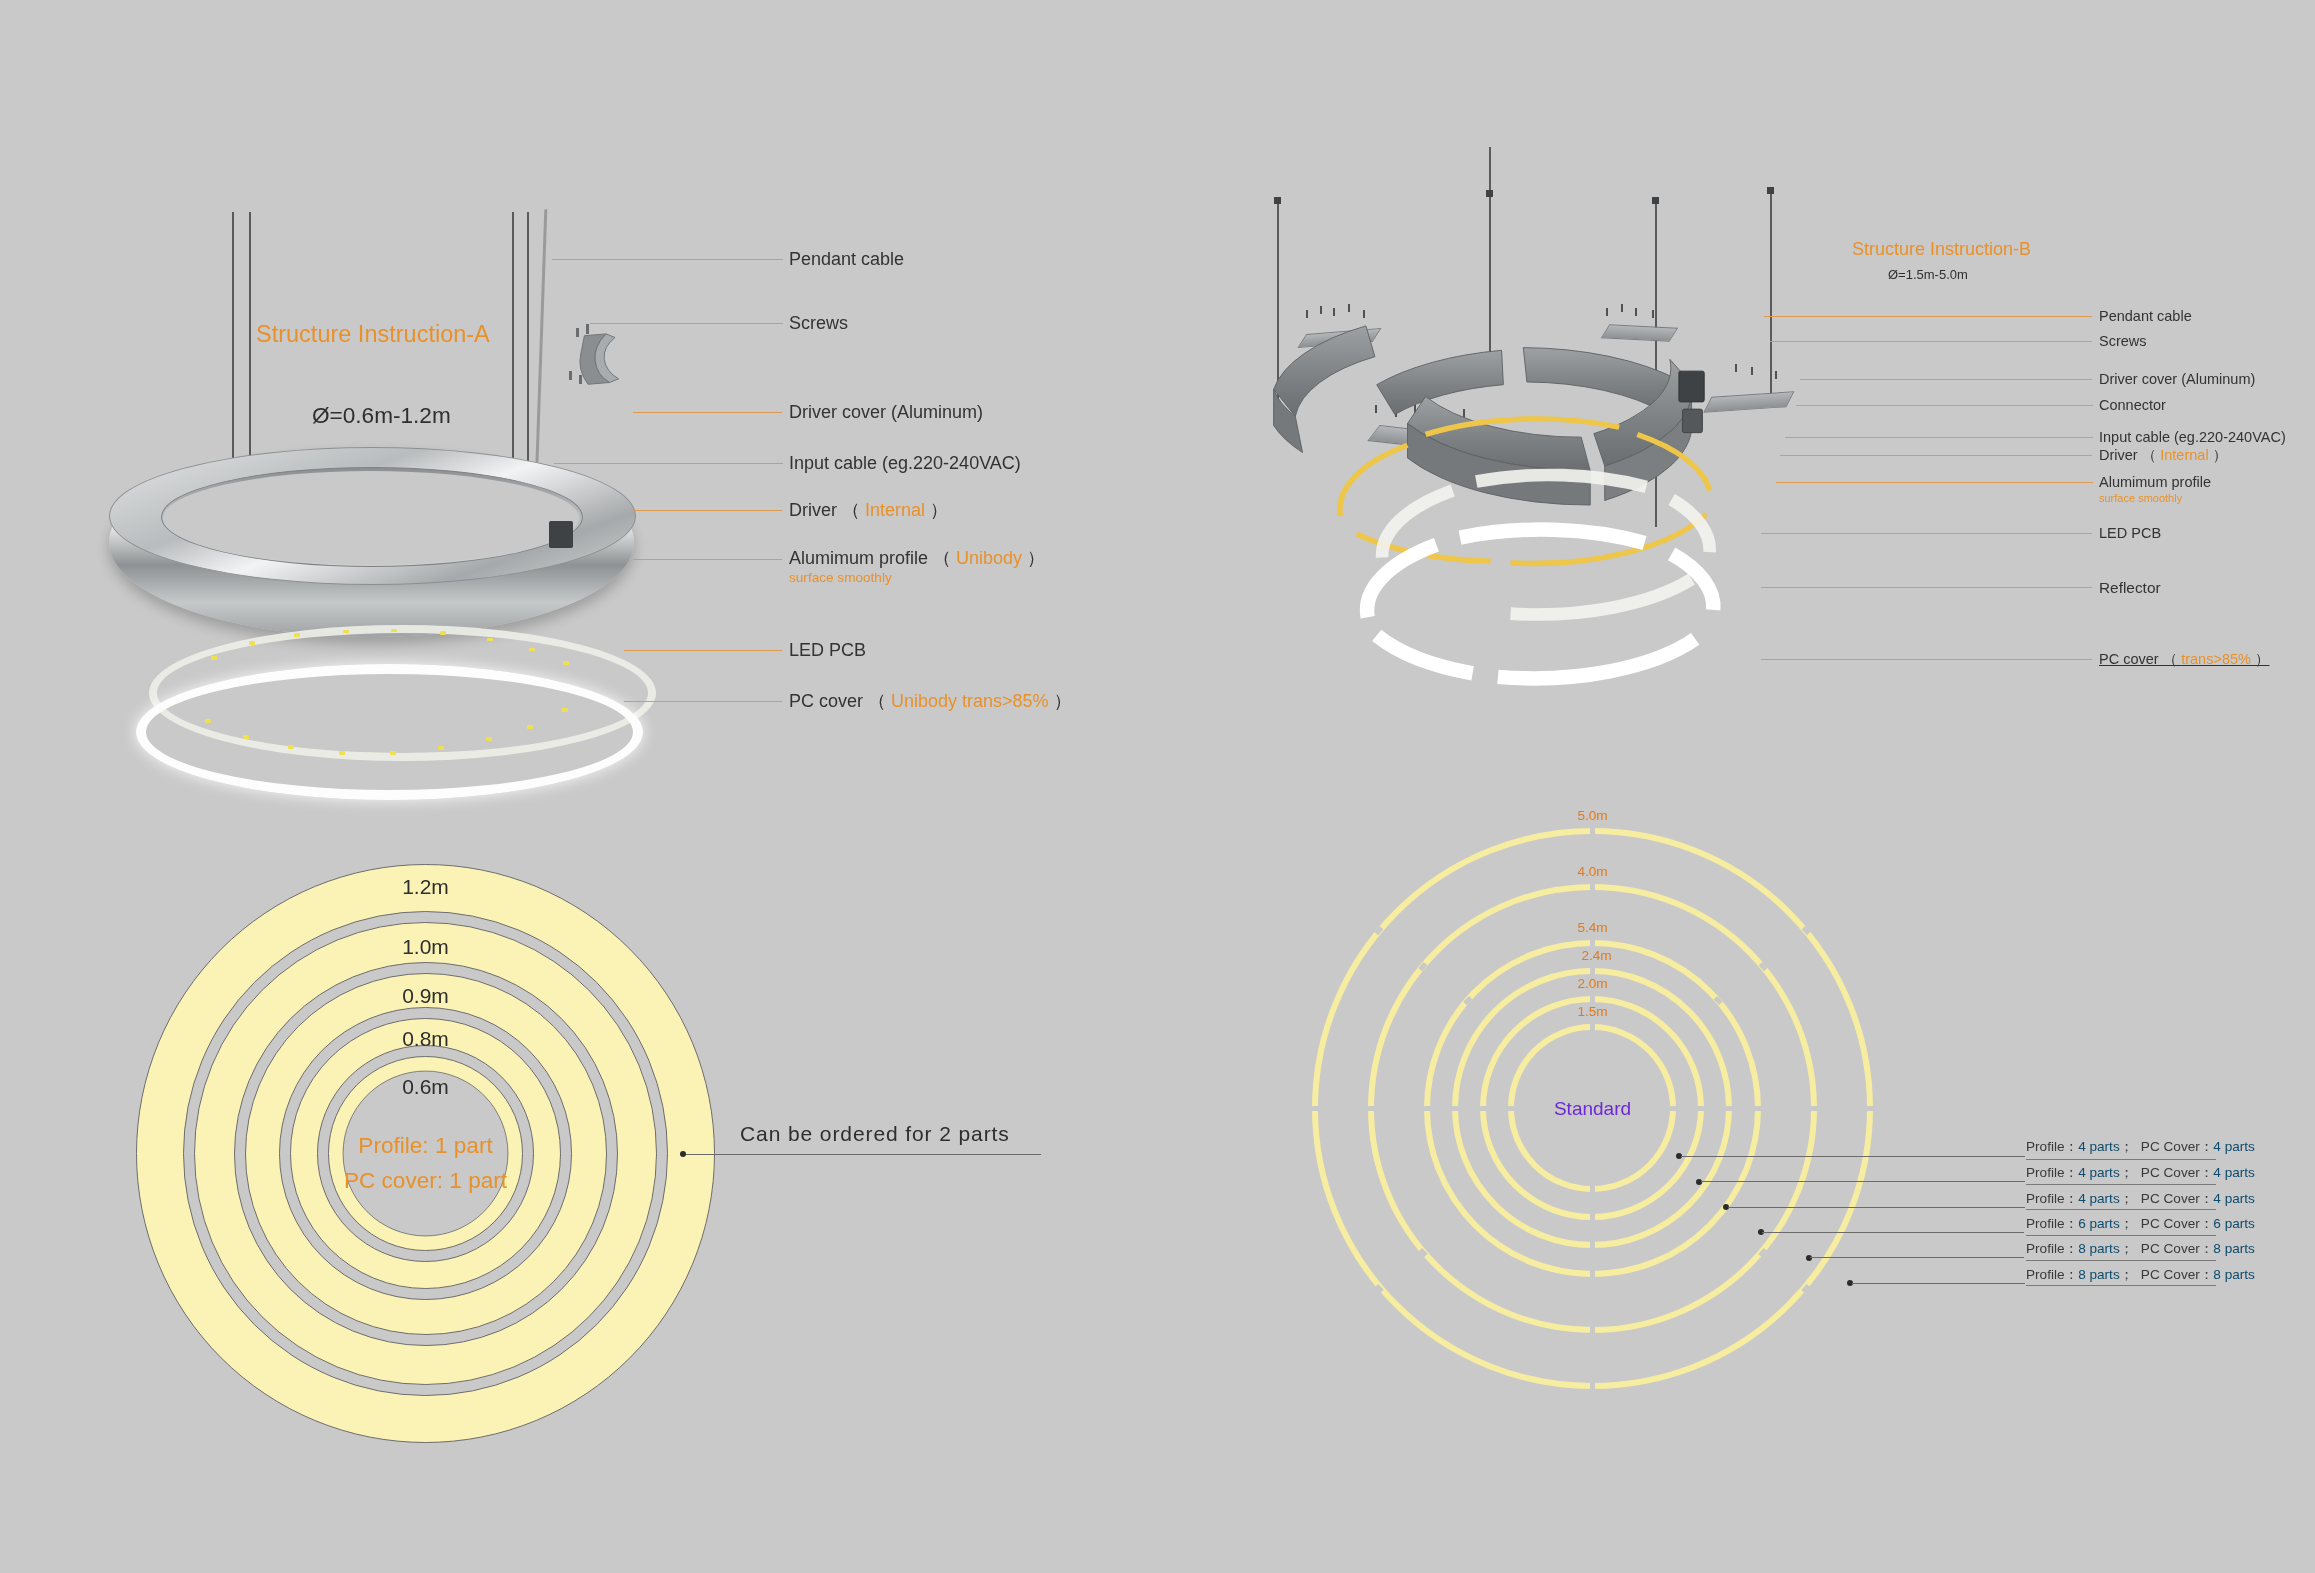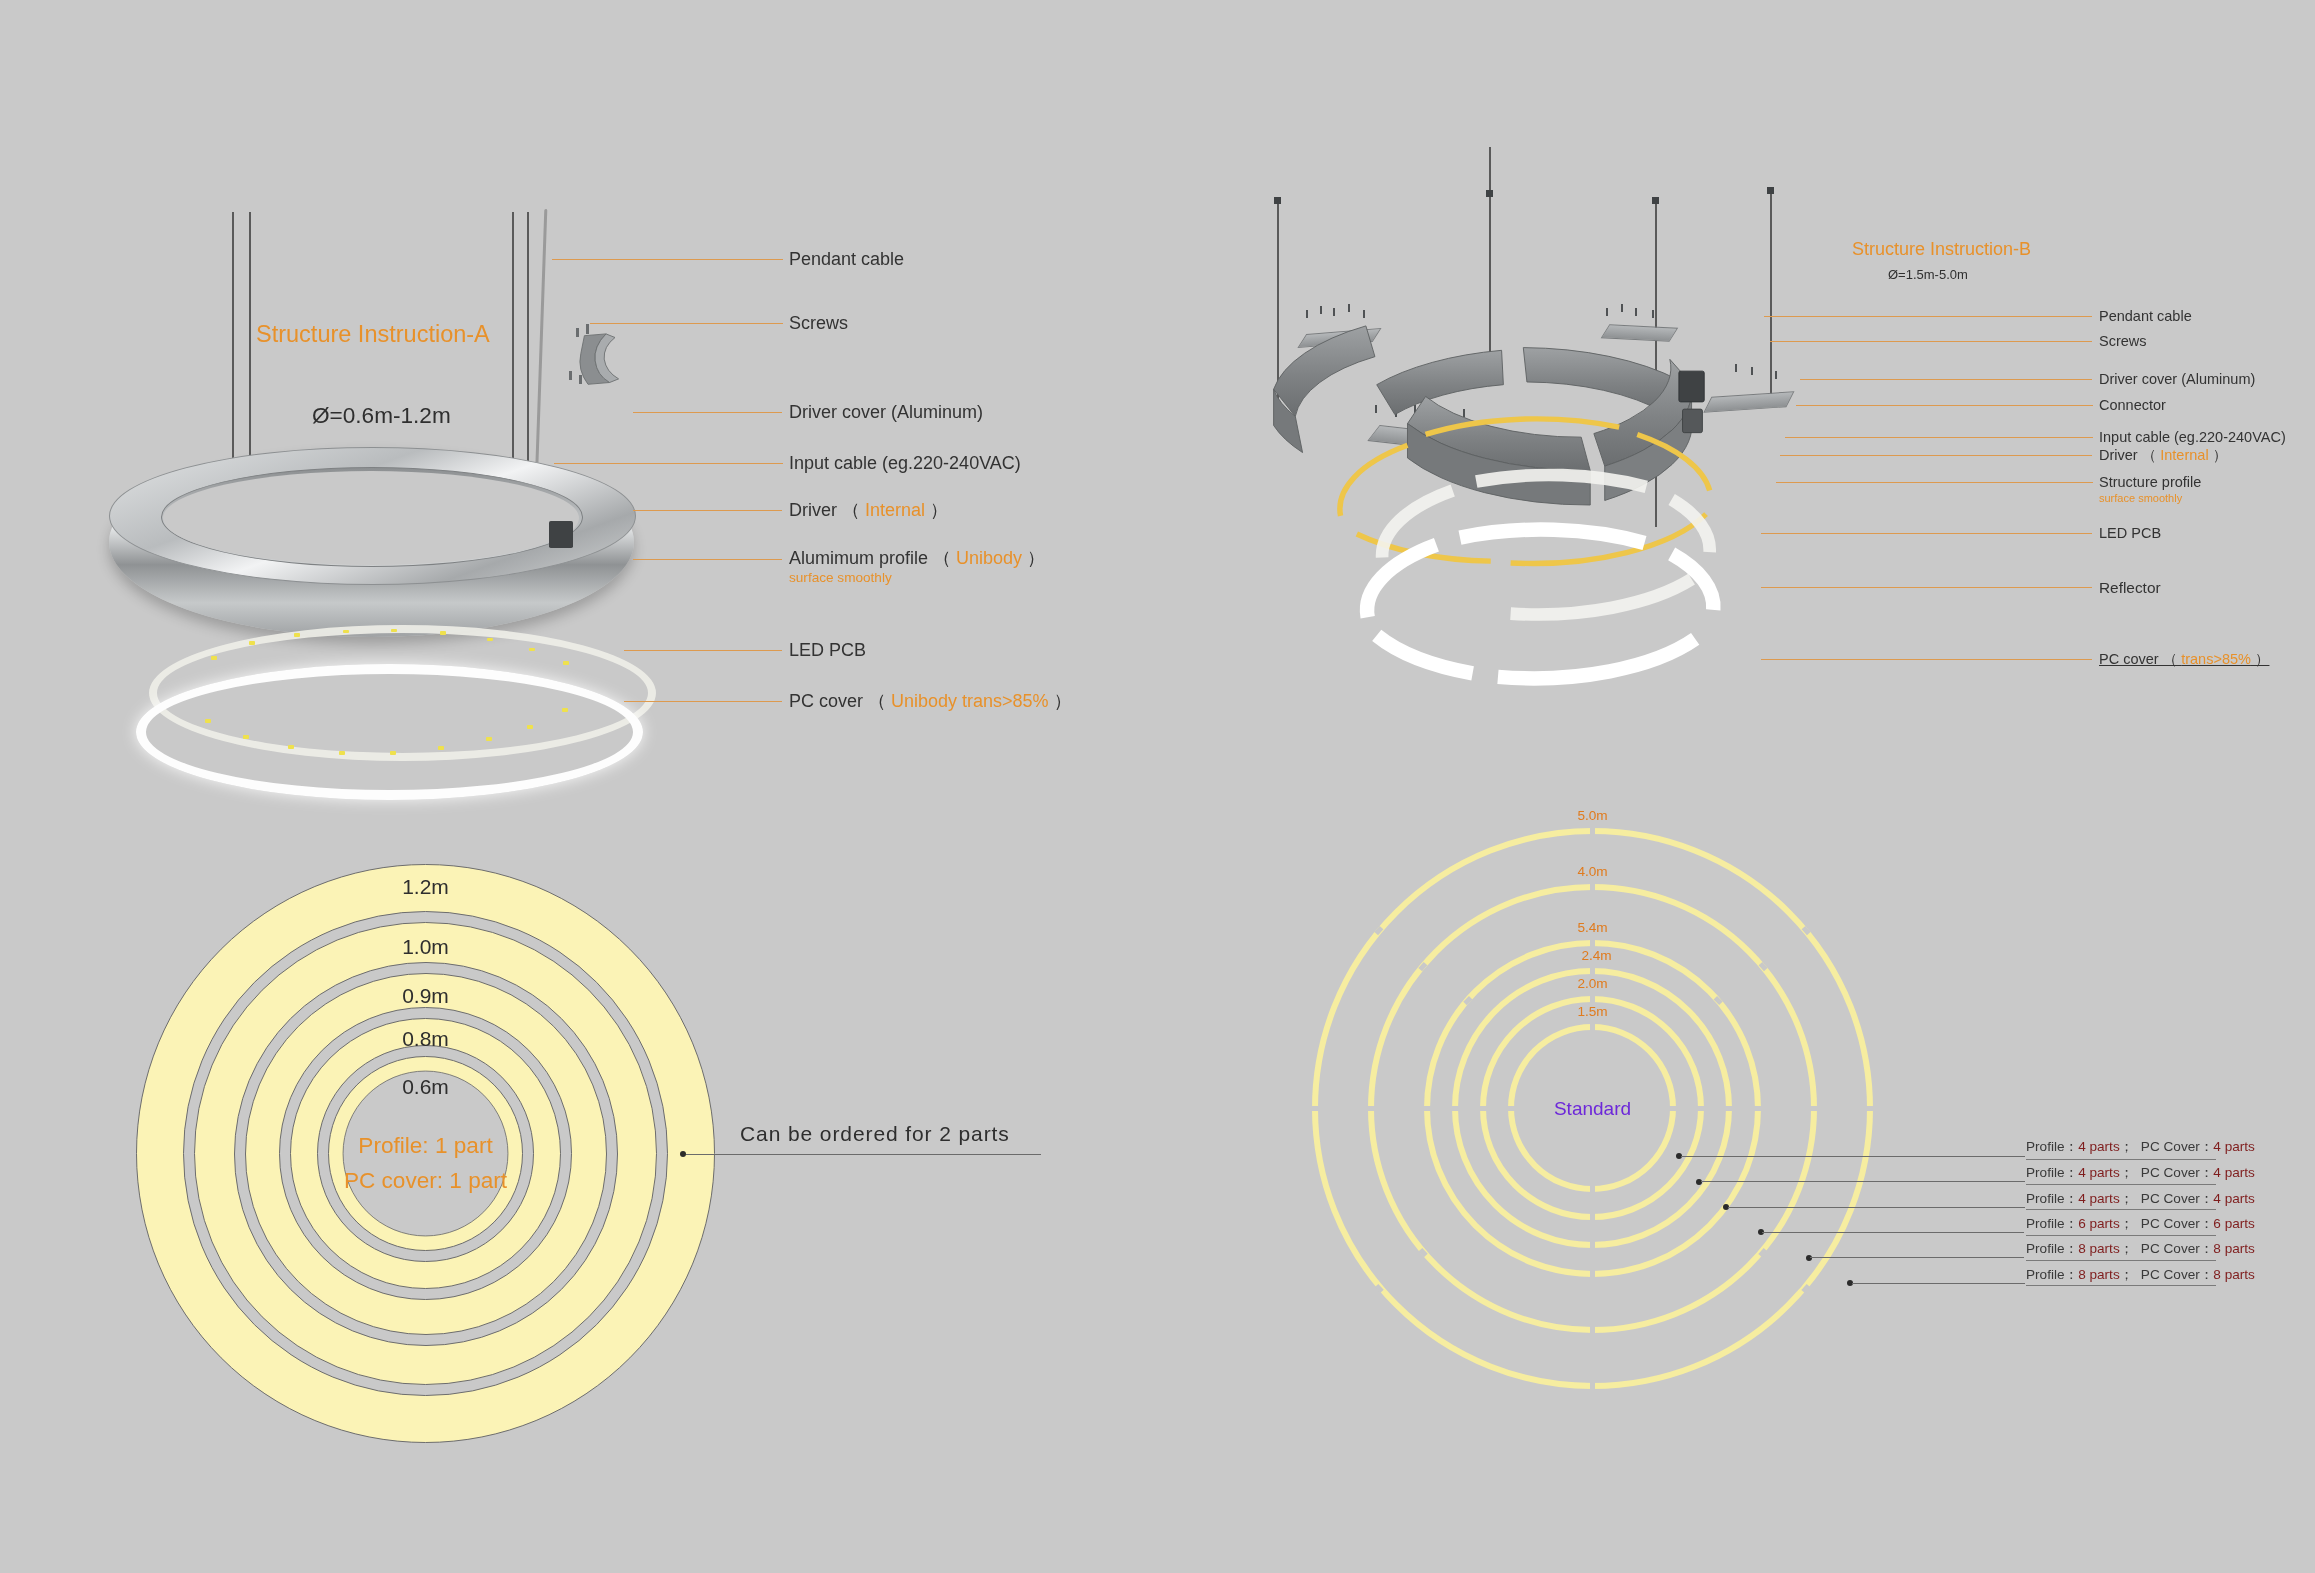--- a/index.html
+++ b/index.html
@@ -92,21 +92,21 @@
   .ccenter{position:absolute;text-align:center;color:#e8912a;font-size:22.6px;line-height:1.55;white-space:nowrap;}
 
   
   .concR{position:absolute;left:1312px;top:828px;width:561px;height:561px;}
   .yring{position:absolute;border-radius:50%;box-sizing:border-box;border-style:solid;border-color:#f6eda0;background:transparent;}
   .gap{position:absolute;background:#c9c9c9;}
   .rsize{position:absolute;font-size:13.6px;color:#e07b1e;white-space:nowrap;text-align:center;}
   .rstd{position:absolute;font-size:19px;color:#6d28d9;white-space:nowrap;}
 
   .prow{position:absolute;font-size:13.6px;color:#3a3a3a;white-space:nowrap;}
-  .prow .hl{color:#7f1d1d;}
+  .prow .hl{color:#0c4a6e;}
   .prow-rule{position:absolute;height:0;border-top:0.9px solid #7a7a7a;}
   .dot{position:absolute;width:6.3px;height:6.3px;border-radius:50%;background:#2b2b2b;}
 
   .note{position:absolute;font-size:21px;color:#2e2e2e;white-space:nowrap;letter-spacing:0.9px;}
 </style>
 </head>
 <body>
 
 <div class="page">
 
@@ -319,21 +319,21 @@
   <div class="lbl abs" style="left:2099px;top:397px;font-size:14.5px;">
     <span>Connector</span>
   </div>
   <div class="lbl abs" style="left:2099px;top:429px;font-size:14.5px;">
     <span>Input cable (eg.220-240VAC)</span>
   </div>
   <div class="lbl abs" style="left:2099px;top:447px;font-size:14.5px;">
     <span>Driver （ </span><span class="hl">Internal</span><span> ）</span>
   </div>
   <div class="lbl abs" style="left:2099px;top:474px;font-size:14.5px;">
-    <span>Structure profile</span>
+    <span>Alumimum profile</span>
     <div class="sub-hl" style="font-size:11px;margin-top:0.9px;">surface smoothly</div>
   </div>
   <div class="lbl abs" style="left:2099px;top:525px;font-size:14.5px;">
     <span>LED PCB</span>
   </div>
   <div class="lbl abs" style="left:2099px;top:579px;font-size:15.4px;">
     <span>Reflector</span>
   </div>
   <div class="lbl abs" style="left:2099px;top:651px;font-size:14.5px;text-decoration:underline;">
     <span>PC cover （  </span><span class="hl">trans&gt;85%</span><span> ）</span>

